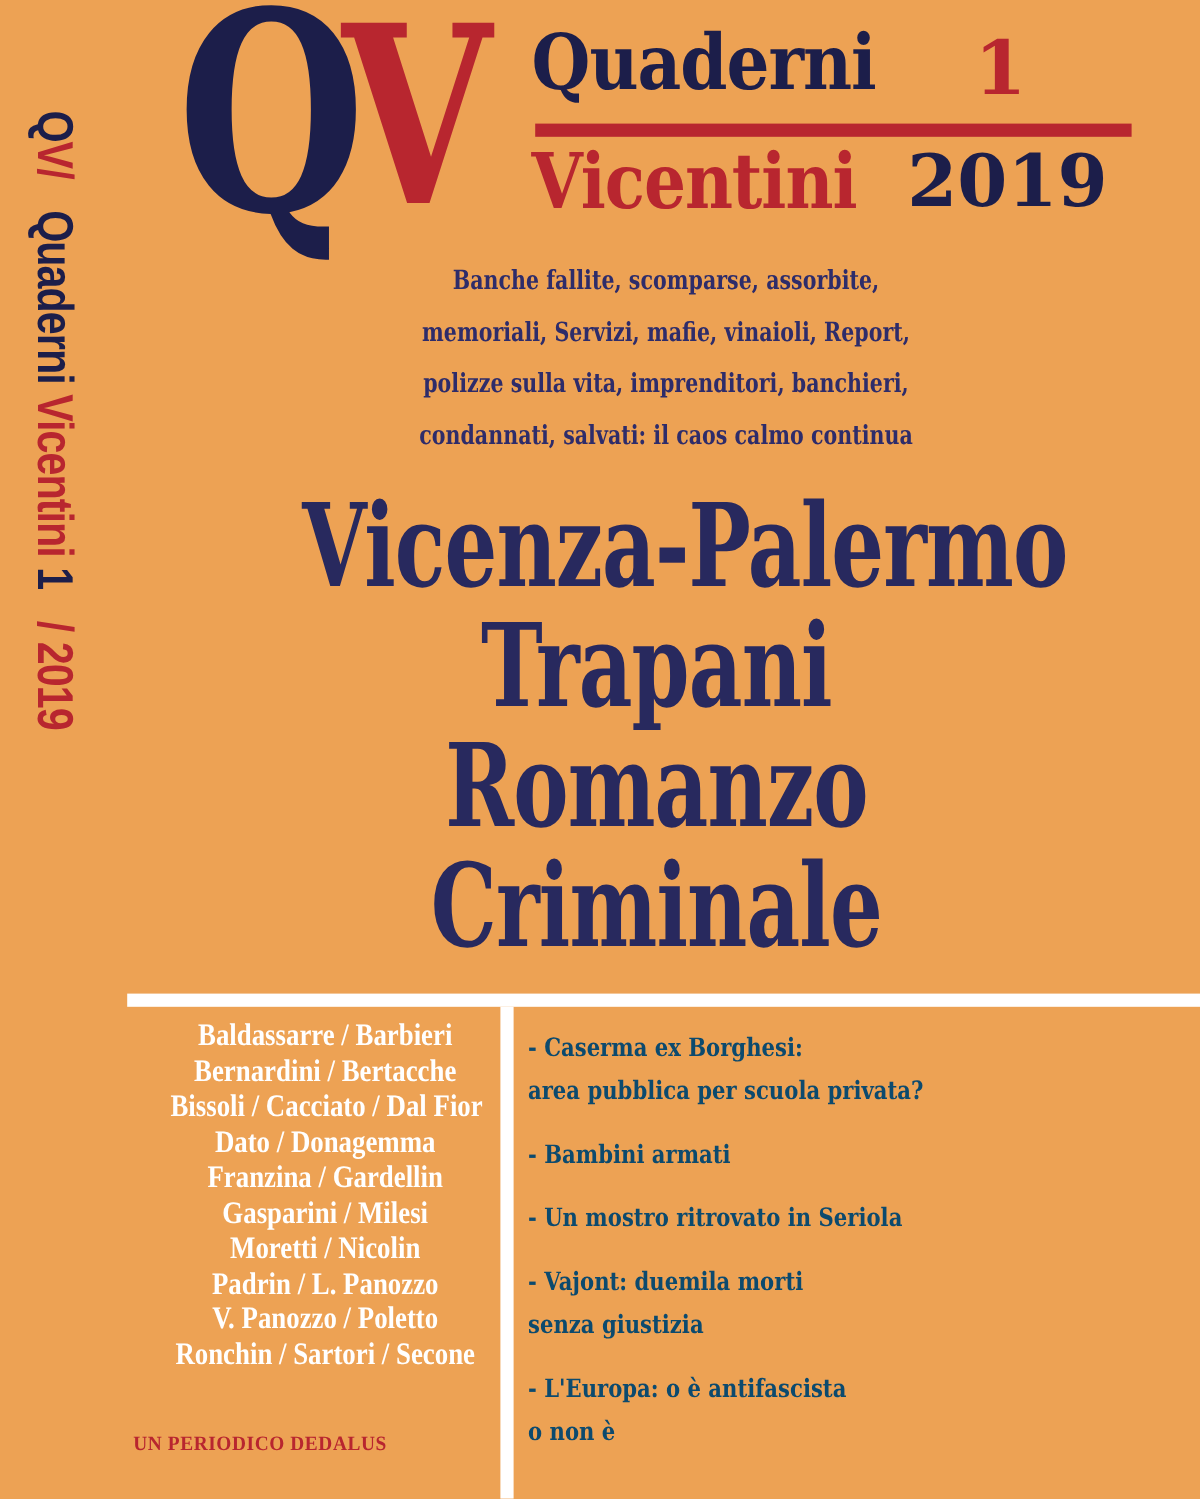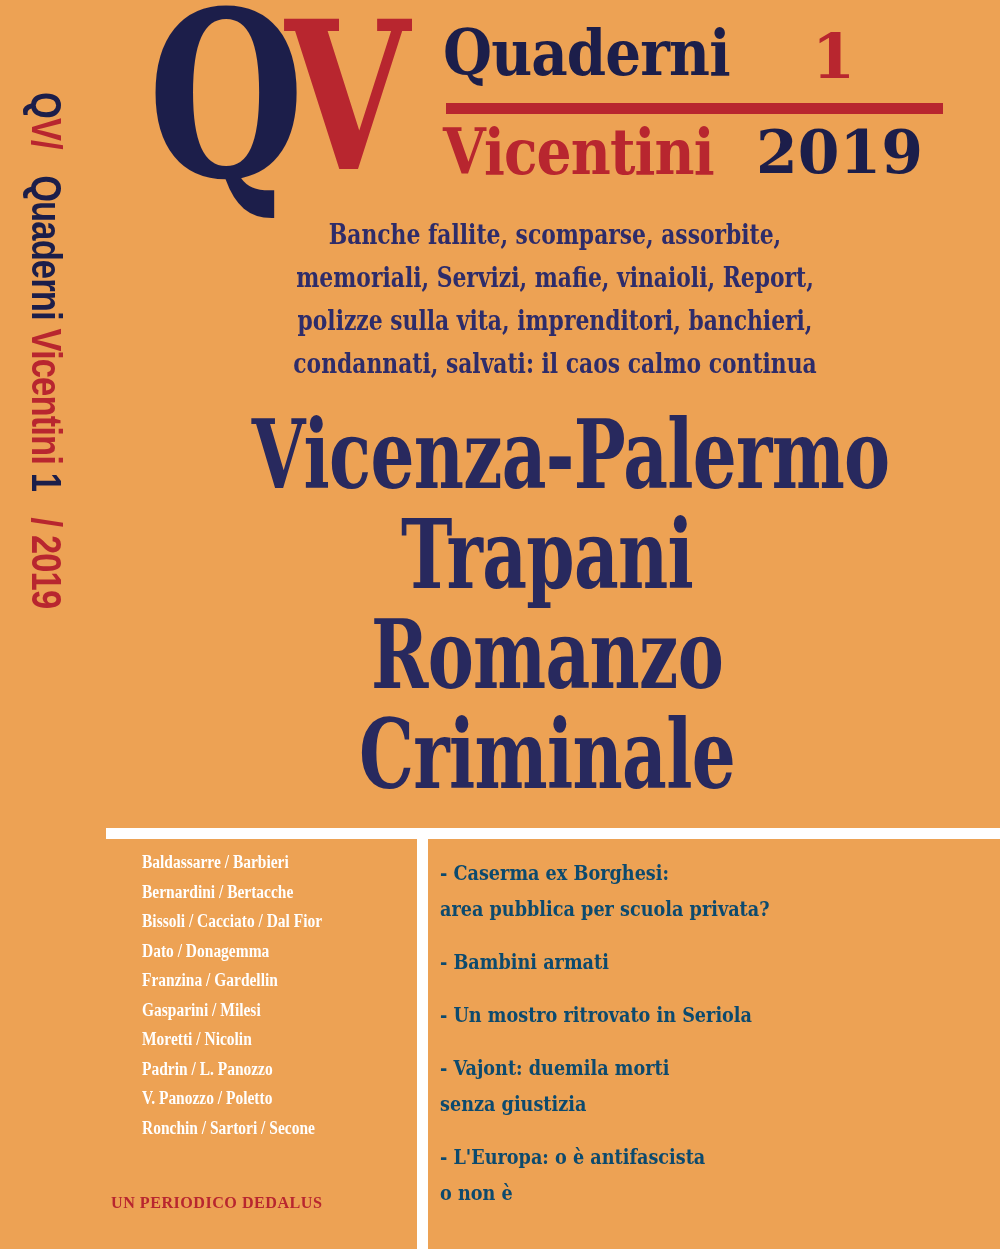--- a/index.html
+++ b/index.html
@@ -17,33 +17,33 @@
   .logo-q { position: absolute; left: 148px; top: -20px; font-family: "DejaVu Serif", serif; font-weight: bold; font-size: 230px; line-height: 230px; color: #1C1E4A; transform: scaleX(0.78); transform-origin: 0 0; }
   .logo-v { position: absolute; left: 285px; top: -6px; font-family: "DejaVu Serif", serif; font-weight: bold; font-size: 206px; line-height: 206px; color: #B8262F; transform: scaleX(0.78); transform-origin: 0 0; }
 
   .title-quaderni { position: absolute; left: 443px; top: 18px; font-family: "DejaVu Serif", serif; font-weight: bold; font-size: 64px; line-height: 70px; color: #1C1E4A; transform: scaleX(0.88); transform-origin: 0 0; letter-spacing: -1px; }
   .issue-number { position: absolute; left: 812px; top: 22px; font-family: "DejaVu Serif", serif; font-weight: bold; font-size: 62px; line-height: 70px; color: #B8262F; }
   .red-rule { position: absolute; left: 446px; top: 103px; width: 497px; height: 11px; background: #B8262F; }
   .title-vicentini { position: absolute; left: 443px; top: 114px; font-family: "DejaVu Serif", serif; font-weight: bold; font-size: 64px; line-height: 76px; color: #B8262F; transform: scaleX(0.86); transform-origin: 0 0; letter-spacing: -1px; }
   .issue-year { position: absolute; left: 756px; top: 114px; font-family: "DejaVu Serif", serif; font-weight: bold; font-size: 60px; line-height: 76px; color: #1C1E4A; }
 
   
-  .subtitle { position: absolute; left: 130px; top: 213px; width: 850px; text-align: center; font-family: "DejaVu Serif", serif; font-weight: bold; color: #2E2C6A; font-size: 28px; line-height: 43px; }
+  .subtitle { position: absolute; left: 130px; top: 213px; width: 850px; text-align: center; font-family: "DejaVu Serif", serif; font-weight: bold; color: #2E2C6A; font-size: 22px; line-height: 43px; }
   .subtitle .line { display: block; white-space: nowrap; transform: scaleX(0.78); transform-origin: 50% 0; }
 
   
   .headline { position: absolute; left: 137px; top: 405px; width: 820px; text-align: center; font-family: "DejaVu Serif", serif; color: #28295E; font-weight: bold; }
   .headline .line { display: block; white-space: nowrap; font-size: 96px; line-height: 100px; transform: scaleX(0.72); transform-origin: 50% 0; letter-spacing: -1px; }
 
   
   .hrule { position: absolute; left: 106px; top: 828px; width: 894px; height: 11px; background: #FFFFFF; }
   .vrule { position: absolute; left: 417px; top: 839px; width: 11px; height: 410px; background: #FFFFFF; }
 
   
-  .authors { position: absolute; left: 100px; top: 848px; width: 300px; text-align: left; font-family: "Liberation Serif", serif; font-weight: bold; color: #FFFFFF; font-size: 18px; line-height: 29.5px; }
+  .authors { position: absolute; left: 100px; top: 848px; width: 300px; text-align: center; font-family: "Liberation Serif", serif; font-weight: bold; color: #FFFFFF; font-size: 26px; line-height: 29.5px; }
   .authors .line { display: block; white-space: nowrap; transform: scaleX(0.86); transform-origin: 100% 0; }
 
   .publisher { position: absolute; left: 111px; top: 1192px; font-family: "Liberation Serif", serif; font-weight: bold; color: #B8262F; font-size: 17px; line-height: 22px; white-space: nowrap; letter-spacing: 0.5px; transform: scaleX(0.95); transform-origin: 0 0; }
 
   
   .articles { position: absolute; left: 440px; top: 855px; width: 560px; font-family: "DejaVu Serif", serif; font-weight: bold; color: #0c4a6e; font-size: 21px; line-height: 36px; }
   .article { display: block; margin-bottom: 17px; transform: scaleX(0.84); transform-origin: 0 0; white-space: nowrap; }
   .article .line { display: block; }
 </style>
 </head>

